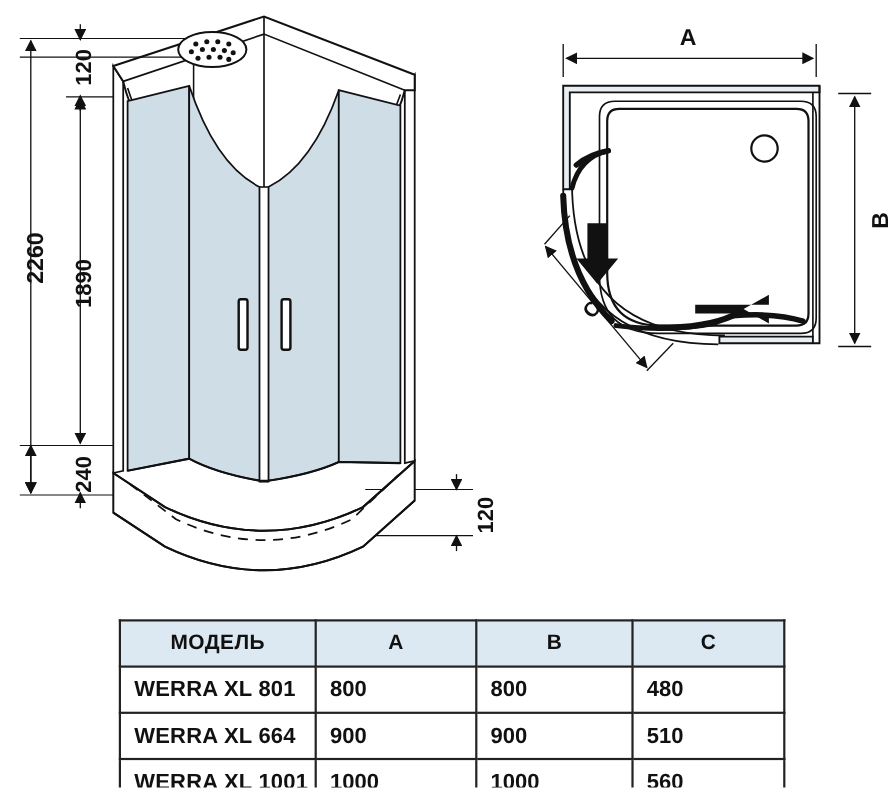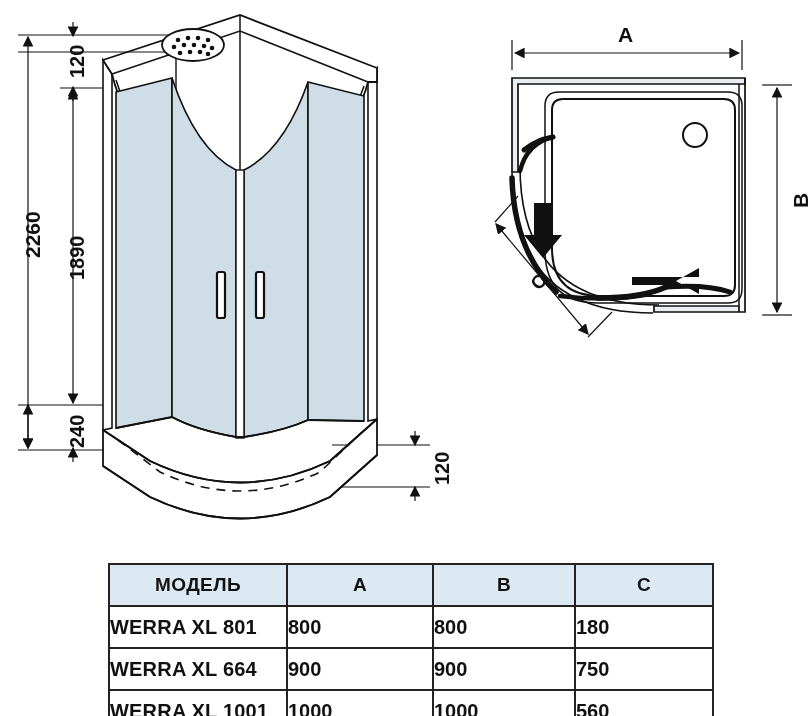--- a/index.html
+++ b/index.html
@@ -31,20 +31,21 @@
     white-space:nowrap;
   }
   .spec-table th{
     background:#dce9f3;
     font-size:19px;
     letter-spacing:.4px;
   }
   .spec-table td{
     background:#ffffff;
     font-size:20px;
+    padding-left:12px;
   }
   .spec-table .col-model{width:178px;}
   .spec-table .col-a{width:146px;}
   .spec-table .col-b{width:142px;}
   .spec-table .col-c{width:138px;}
   .model-cell{font-size:19px;letter-spacing:.2px;}
 
   
   .dim{
     position:absolute;
@@ -281,27 +282,27 @@
         <th>A</th>
         <th>B</th>
         <th>C</th>
       </tr>
     </thead>
     <tbody>
       <tr>
         <td class="model-cell">WERRA XL 801</td>
         <td>800</td>
         <td>800</td>
-        <td>180</td>
+        <td>480</td>
       </tr>
       <tr>
         <td class="model-cell">WERRA XL 664</td>
         <td>900</td>
         <td>900</td>
-        <td>750</td>
+        <td>510</td>
       </tr>
       <tr>
         <td class="model-cell">WERRA XL 1001</td>
         <td>1000</td>
         <td>1000</td>
         <td>560</td>
       </tr>
     </tbody>
   </table>
 

